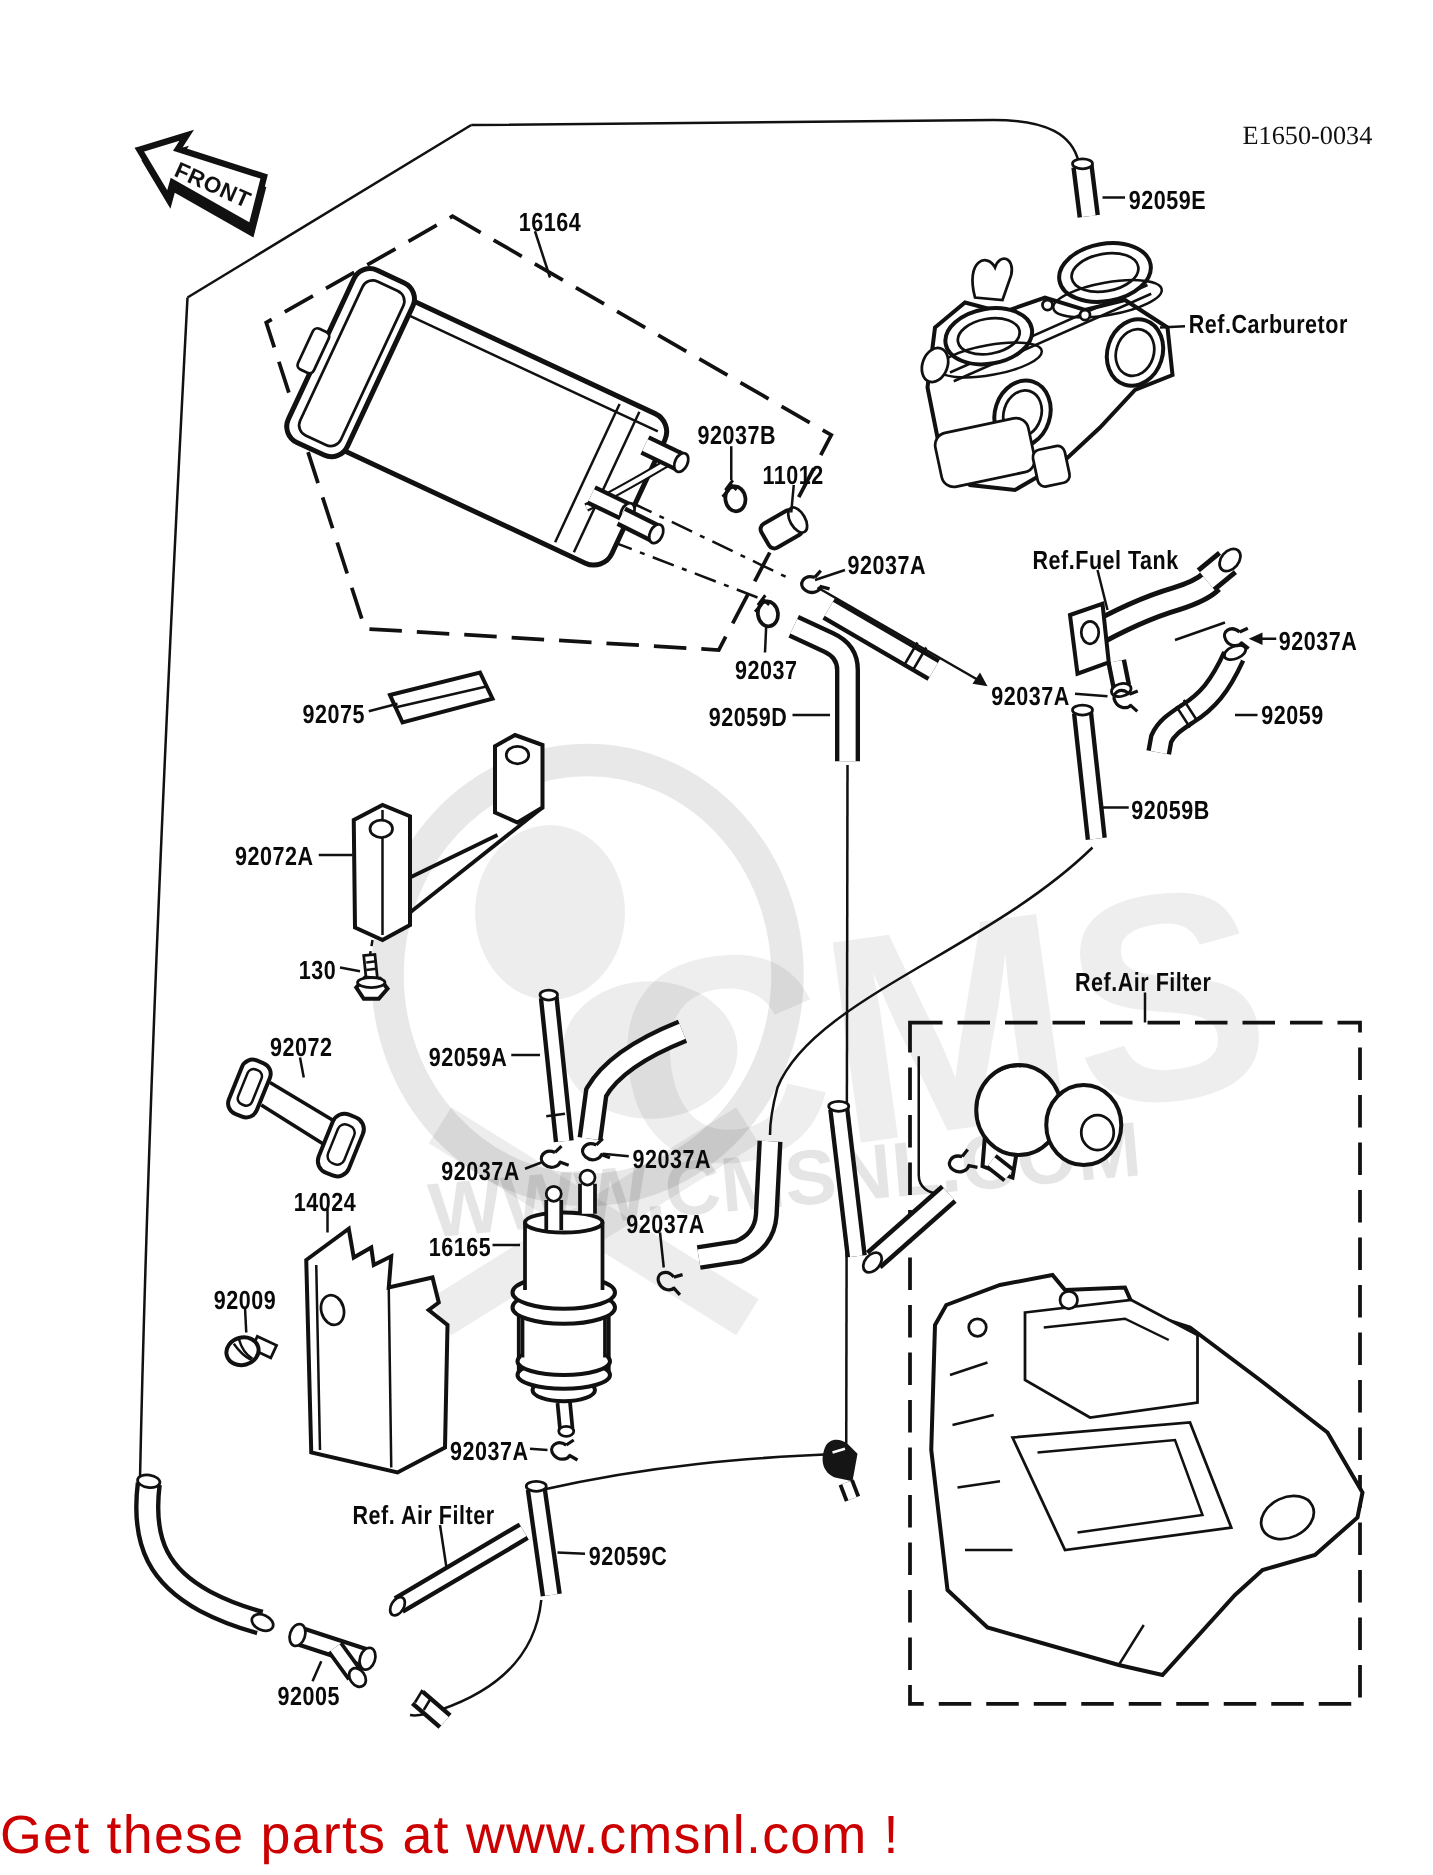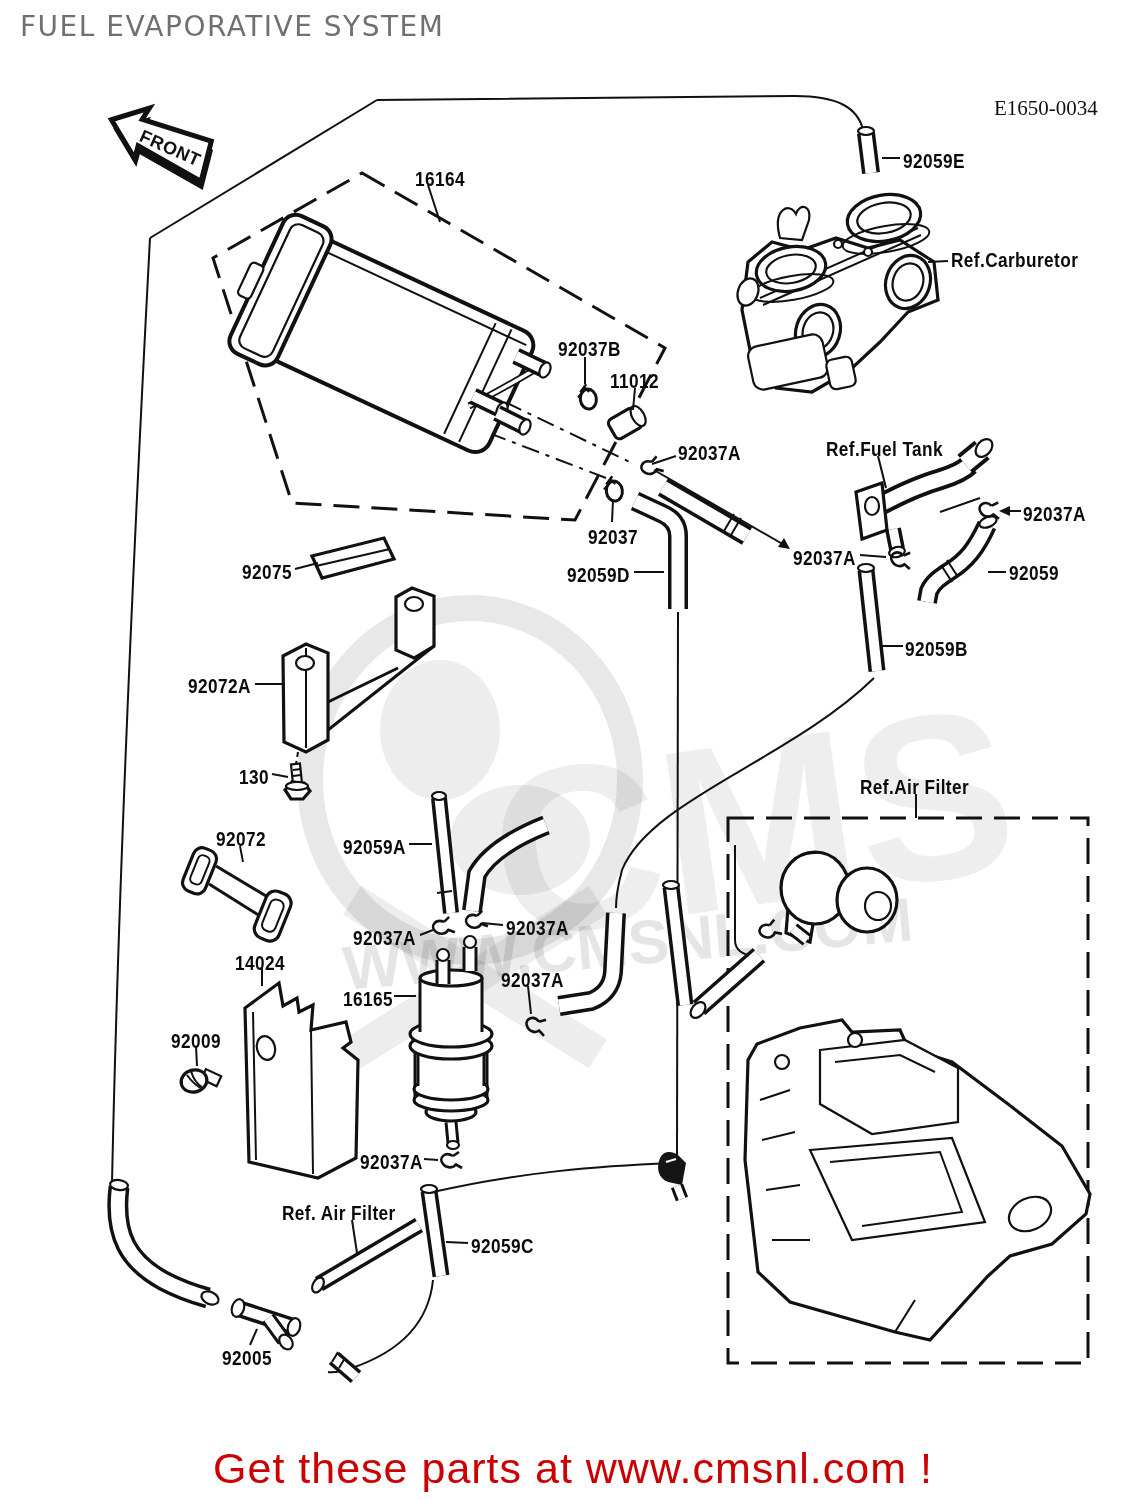--- a/index.html
+++ b/index.html
@@ -4,21 +4,21 @@
 <style>
   html,body{margin:0;padding:0;background:#fff;}
   .stage{position:relative;width:1146px;height:1500px;background:#ffffff;overflow:hidden;
          font-family:"Liberation Sans",sans-serif;}
   svg{position:absolute;left:0;top:0;}
   .page-title{position:absolute;left:20px;top:10px;font:28px "DejaVu Sans",sans-serif;
               color:#707070;letter-spacing:1.5px;white-space:nowrap;}
   .dcode{position:absolute;left:994px;top:96px;font:21px "Liberation Serif",serif;color:#111;}
   .plabel{position:absolute;font:bold 21px "Liberation Sans",sans-serif;color:#0a0a0a;
           transform:scaleX(.82);transform-origin:left top;white-space:nowrap;letter-spacing:.5px;}
-  .footer{position:absolute;left:0;top:1444px;width:100%;text-align:center;
+  .footer{position:absolute;left:0;top:1444px;width:100%;
           font:43px "Liberation Sans",sans-serif;color:#cc0000;letter-spacing:1px;white-space:nowrap;}
   
   .ln{fill:none;stroke:#111;stroke-width:2;}
   .ln3{fill:none;stroke:#111;stroke-width:3;}
   .fw{fill:#fff;stroke:#111;stroke-width:3.2;}
   .fw2{fill:#fff;stroke:#111;stroke-width:2.2;}
   .fw4{fill:#fff;stroke:#111;stroke-width:4;}
   .dash{stroke-dasharray:26 12;}
   .dd{stroke-dasharray:18 7 4 7;}
   .to{fill:none;stroke:#111;}
@@ -378,21 +378,20 @@
     <path class="ln" d="M250,1345 L257,1329"></path>
   </g>
 
   <g transform="translate(122,96) rotate(24)">
     <path d="M5,33 L35,7 L33,20 L105,12 L112,53 L40,46 L42,59 Z" fill="#111"></path>
     <path d="M0,26 L30,0 L28,13 L100,5 L107,46 L35,39 L37,52 Z" fill="#fff" stroke="#111" stroke-width="5"></path>
     <text x="33" y="34" font-size="18" font-weight="bold" fill="#111" font-family="Liberation Sans, sans-serif" textLength="64">FRONT</text>
   </g>
 </svg>
 
-<div class="page-title">FUEL EVAPORATIVE SYSTEM</div>
 <div class="dcode">E1650-0034</div>
 
 <div class="plabel" style="left:415px;top:167px">16164</div>
 <div class="plabel" style="left:903px;top:149px">92059E</div>
 <div class="plabel" style="left:951px;top:248px">Ref.Carburetor</div>
 <div class="plabel" style="left:558px;top:337px">92037B</div>
 <div class="plabel" style="left:610px;top:369px">11012</div>
 <div class="plabel" style="left:678px;top:441px">92037A</div>
 <div class="plabel" style="left:826px;top:437px">Ref.Fuel Tank</div>
 <div class="plabel" style="left:588px;top:525px">92037</div>

